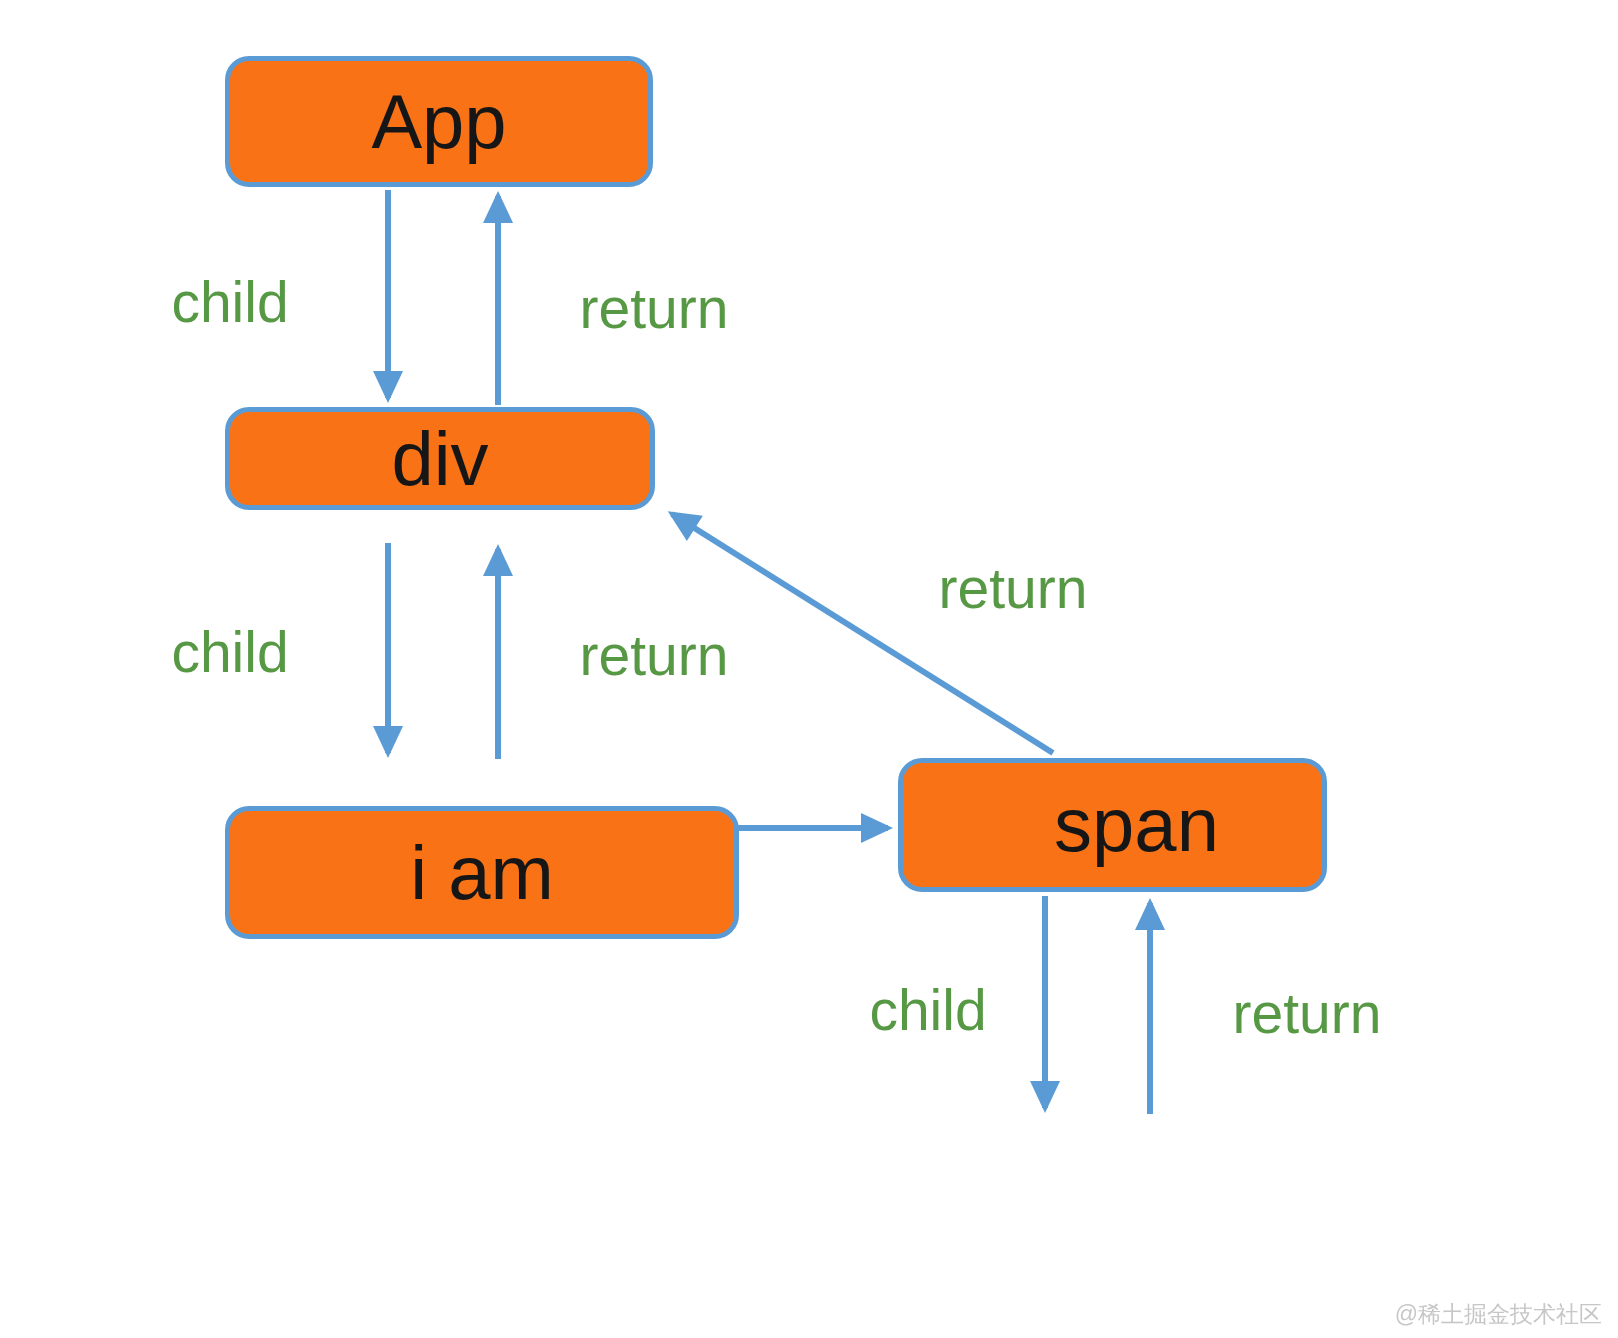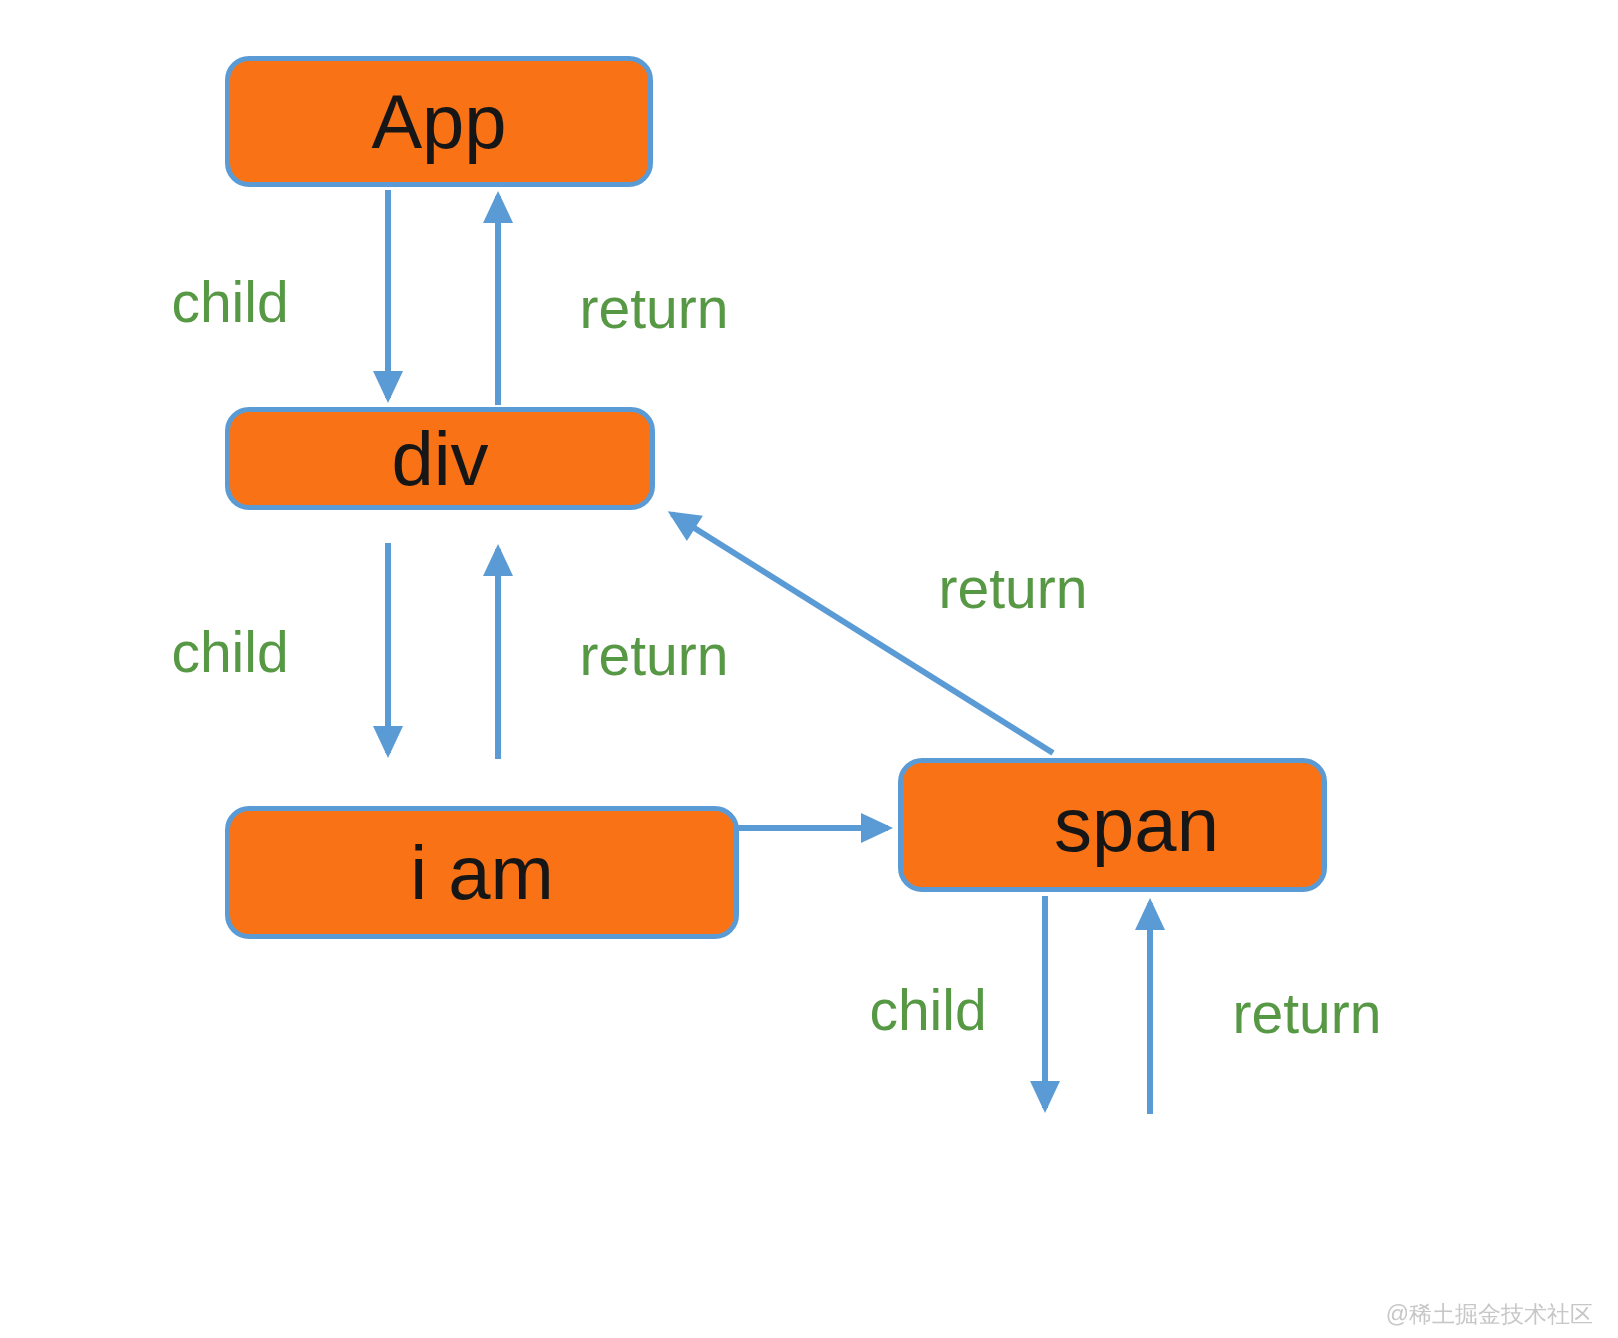--- a/index.html
+++ b/index.html
@@ -40,21 +40,21 @@
   .edge-label {
     position: absolute;
     transform: translate(-50%, -50%);
     font-size: 57px;
     color: #579845;
     white-space: nowrap;
     line-height: 1;
   }
   .watermark {
     position: absolute;
-    right: 25px;
+    right: 16px;
     bottom: 8px;
     font-size: 23px;
     color: #c7c7c7;
     white-space: nowrap;
     margin-left: 48px;
   }
 </style>
 </head>
 <body>
 

